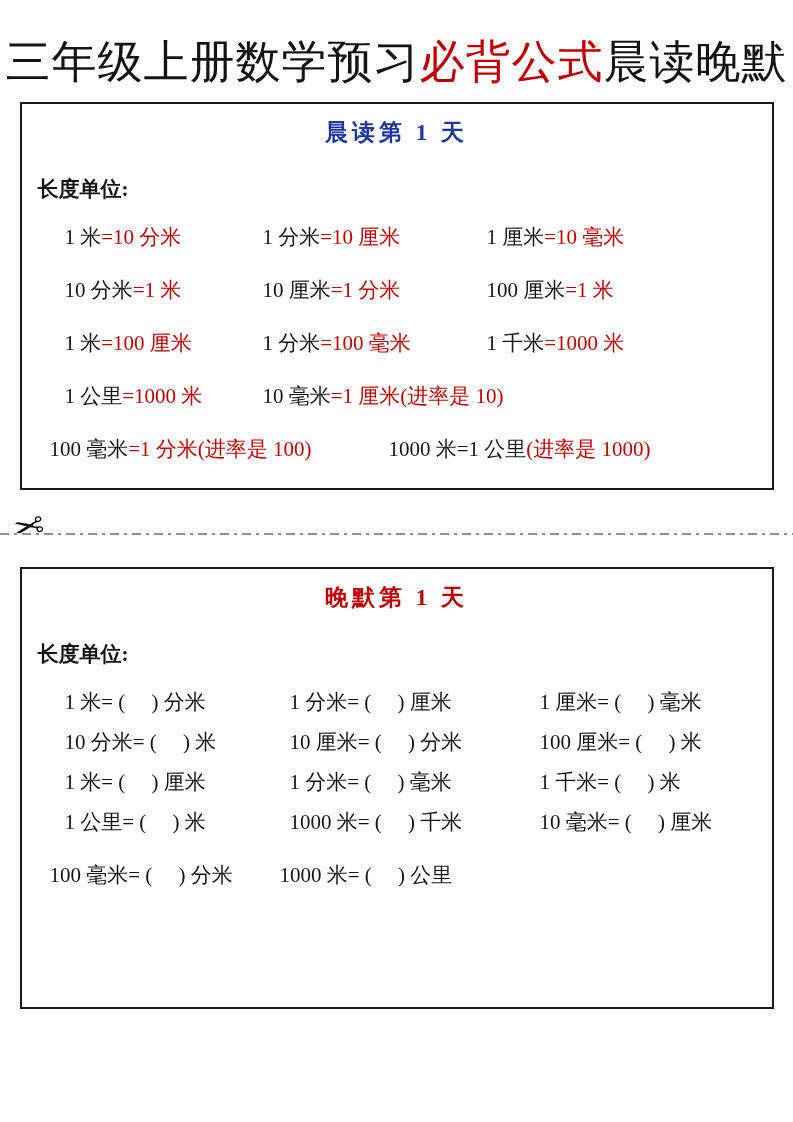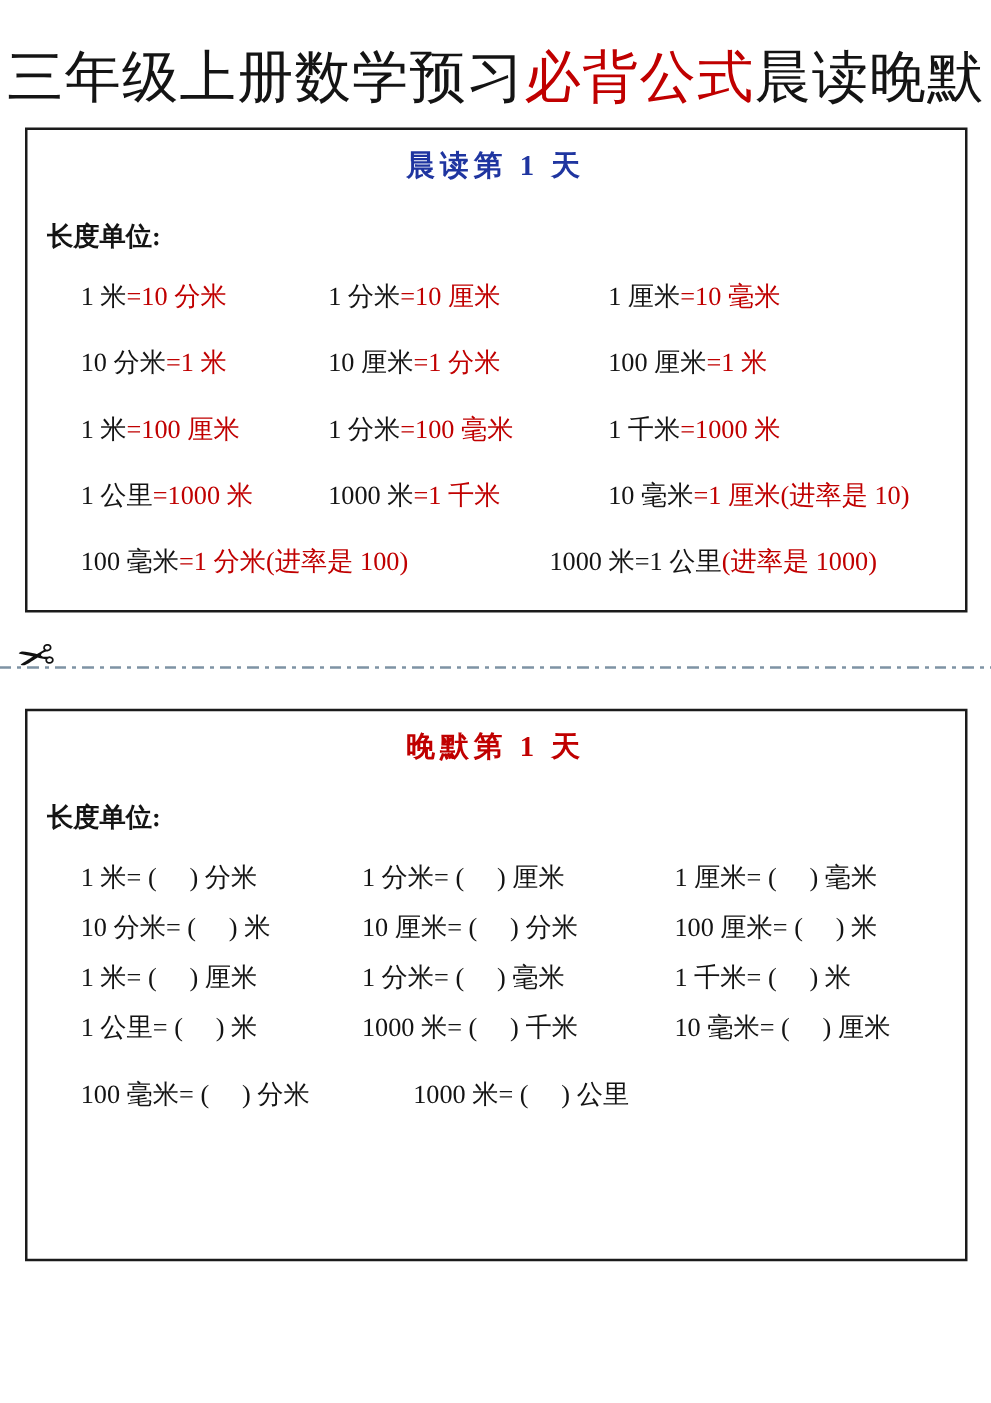--- a/index.html
+++ b/index.html
@@ -57,25 +57,24 @@
     padding-right:20px;
     margin-top:24px;
     row-gap:32px;
     font-size:21px;
     line-height:1;
   }
   .card-morning .conv-grid{grid-template-columns:198px 224px 1fr;}
   .card-evening .conv-grid{grid-template-columns:225px 250px 1fr;row-gap:19px;}
   .conv-last-row{
     display:flex;
-    padding-left:43px;
+    padding-left:28px;
     margin-top:32px;
     font-size:21px;
     line-height:1;
-    gap:36px;
   }
   .card-morning .conv-last-row .conv-item:first-child{width:339px;}
   .card-evening .conv-last-row .conv-item:first-child{width:230px;}
   .conv-item{white-space:nowrap;}
   .q{color:var(--ink);}
   .a{color:var(--red);}
   .cut-row{
     position:relative;
     height:40px;
     margin-top:26px;
@@ -113,21 +112,20 @@
     <div class="conv-item"><span class="q">1 米</span><span class="a">=10 分米</span></div>
     <div class="conv-item"><span class="q">1 分米</span><span class="a">=10 厘米</span></div>
     <div class="conv-item"><span class="q">1 厘米</span><span class="a">=10 毫米</span></div>
     <div class="conv-item"><span class="q">10 分米</span><span class="a">=1 米</span></div>
     <div class="conv-item"><span class="q">10 厘米</span><span class="a">=1 分米</span></div>
     <div class="conv-item"><span class="q">100 厘米</span><span class="a">=1 米</span></div>
     <div class="conv-item"><span class="q">1 米</span><span class="a">=100 厘米</span></div>
     <div class="conv-item"><span class="q">1 分米</span><span class="a">=100 毫米</span></div>
     <div class="conv-item"><span class="q">1 千米</span><span class="a">=1000 米</span></div>
     <div class="conv-item"><span class="q">1 公里</span><span class="a">=1000 米</span></div>
-    <div class="conv-item"><span class="q">1000 米</span><span class="a">=1 千米</span></div>
     <div class="conv-item"><span class="q">10 毫米</span><span class="a">=1 厘米(进率是 10)</span></div>
   </div>
   <div class="conv-last-row">
     <div class="conv-item"><span class="q">100 毫米</span><span class="a">=1 分米(进率是 100)</span></div>
     <div class="conv-item"><span class="q">1000 米=1 公里</span><span class="a">(进率是 1000)</span></div>
   </div>
 </div>
 
 <div class="cut-row">
   <div class="cut-line"></div>

